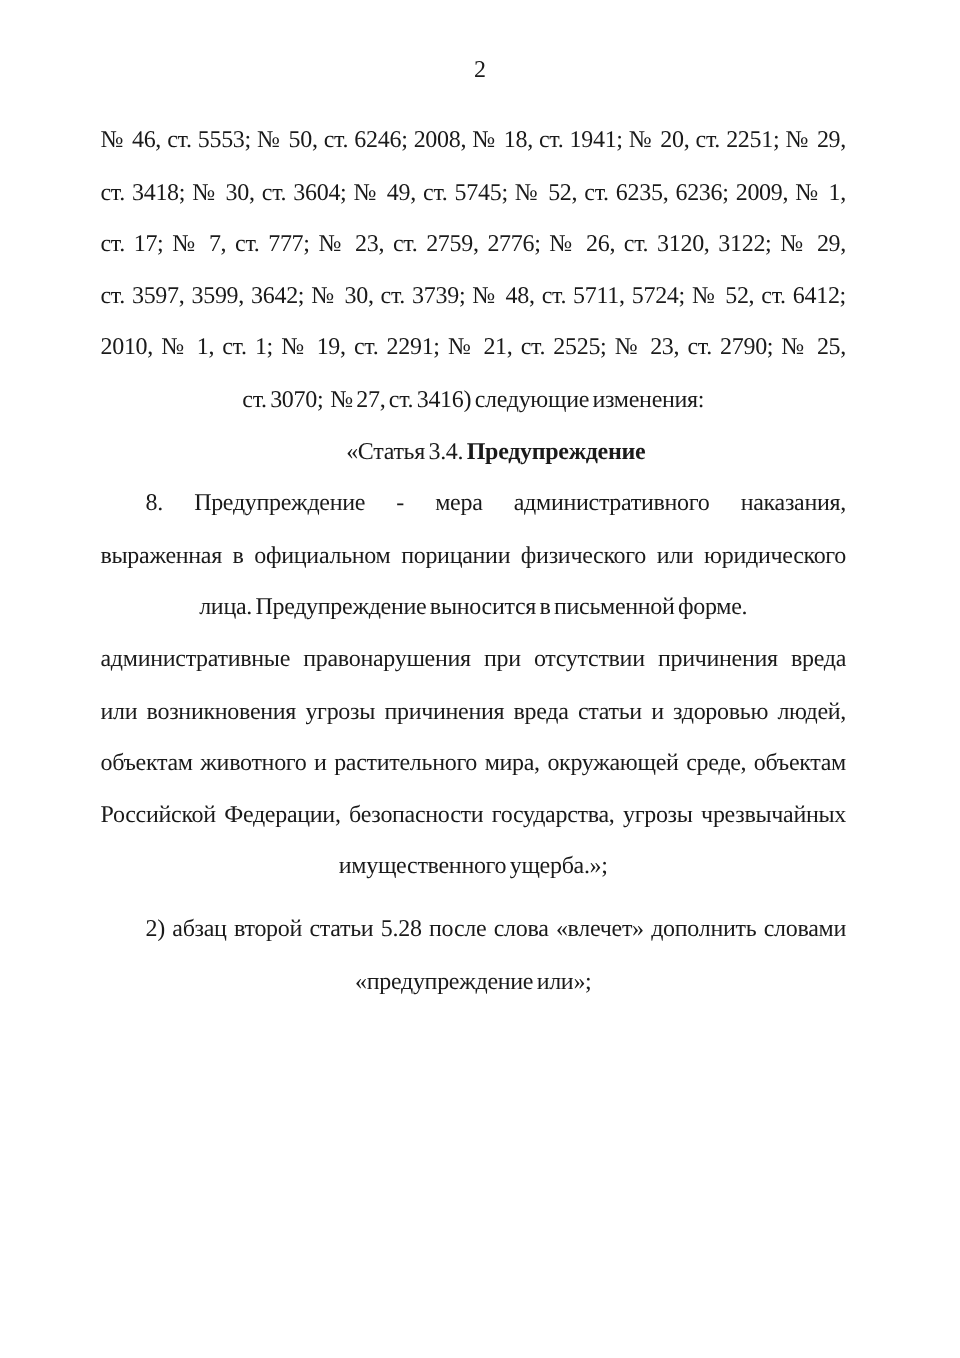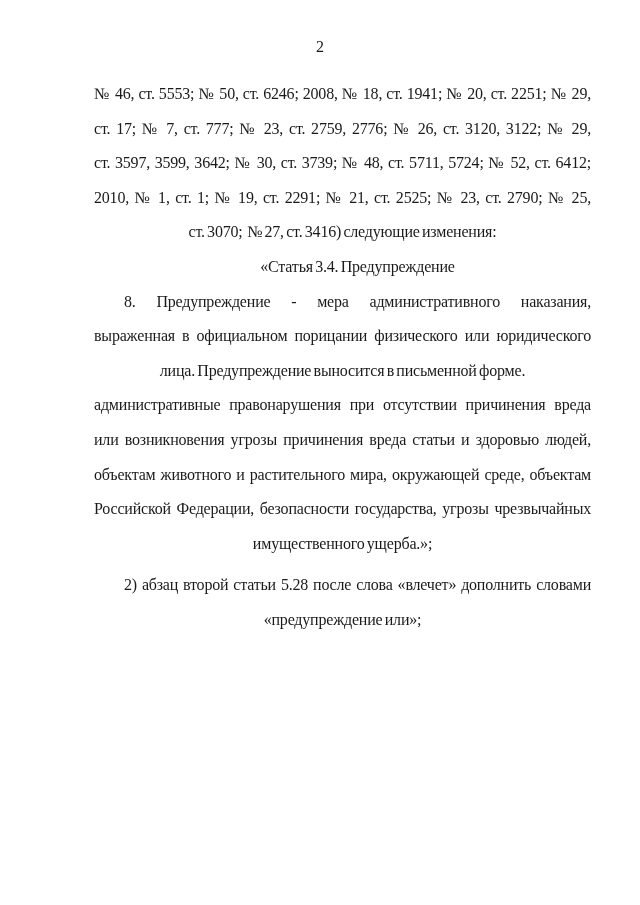--- a/index.html
+++ b/index.html
@@ -17,51 +17,52 @@
     color: #1a1a1a;
   }
   .page-number {
     margin-top: 38px;
     text-align: center;
     font-size: 16px;
     line-height: 18px;
   }
   .content {
     margin-top: 21px;
-    margin-left: 94px;
+    margin-left: 67px;
     width: 497px;
     font-size: 16px;
     letter-spacing: -0.2px;
     word-spacing: -1.5px;
   }
   .line {
     line-height: 34.6px;
     text-align: center;
   }
   .line.justify {
     text-align: justify;
     text-align-last: justify;
   }
   .line.indent {
     text-indent: 30px;
   }
   .line.gap-before {
     margin-top: 7px;
   }
   .bold {
-    font-weight: normal;
+    font-weight: bold;
   }
 </style>
 </head>
 <body>
 
 <div class="page">
   <div class="page-number">2</div>
   <div class="content">
       <div class="line justify"><span>№ 46, ст. 5553; № 50, ст. 6246; 2008, № 18, ст. 1941; № 20, ст. 2251; № 29,</span></div>
+      <div class="line justify"><span>ст. 3418; № 30, ст. 3604; № 49, ст. 5745; № 52, ст. 6235, 6236; 2009, № 1,</span></div>
       <div class="line justify"><span>ст. 17; № 7, ст. 777; № 23, ст. 2759, 2776; № 26, ст. 3120, 3122; № 29,</span></div>
       <div class="line justify"><span>ст. 3597, 3599, 3642; № 30, ст. 3739; № 48, ст. 5711, 5724; № 52, ст. 6412;</span></div>
       <div class="line justify"><span>2010, № 1, ст. 1; № 19, ст. 2291; № 21, ст. 2525; № 23, ст. 2790; № 25,</span></div>
       <div class="line"><span>ст. 3070;&nbsp; № 27, ст. 3416) следующие изменения:</span></div>
       <div class="line indent"><span>«Статья 3.4. </span><span class="bold">Предупреждение</span></div>
       <div class="line justify indent"><span>8. Предупреждение - мера административного наказания,</span></div>
       <div class="line justify"><span>выраженная в официальном порицании физического или юридического</span></div>
       <div class="line"><span>лица. Предупреждение выносится в письменной форме.</span></div>
       <div class="line justify"><span>административные правонарушения при отсутствии причинения вреда</span></div>
       <div class="line justify"><span>или возникновения угрозы причинения вреда статьи и здоровью людей,</span></div>

